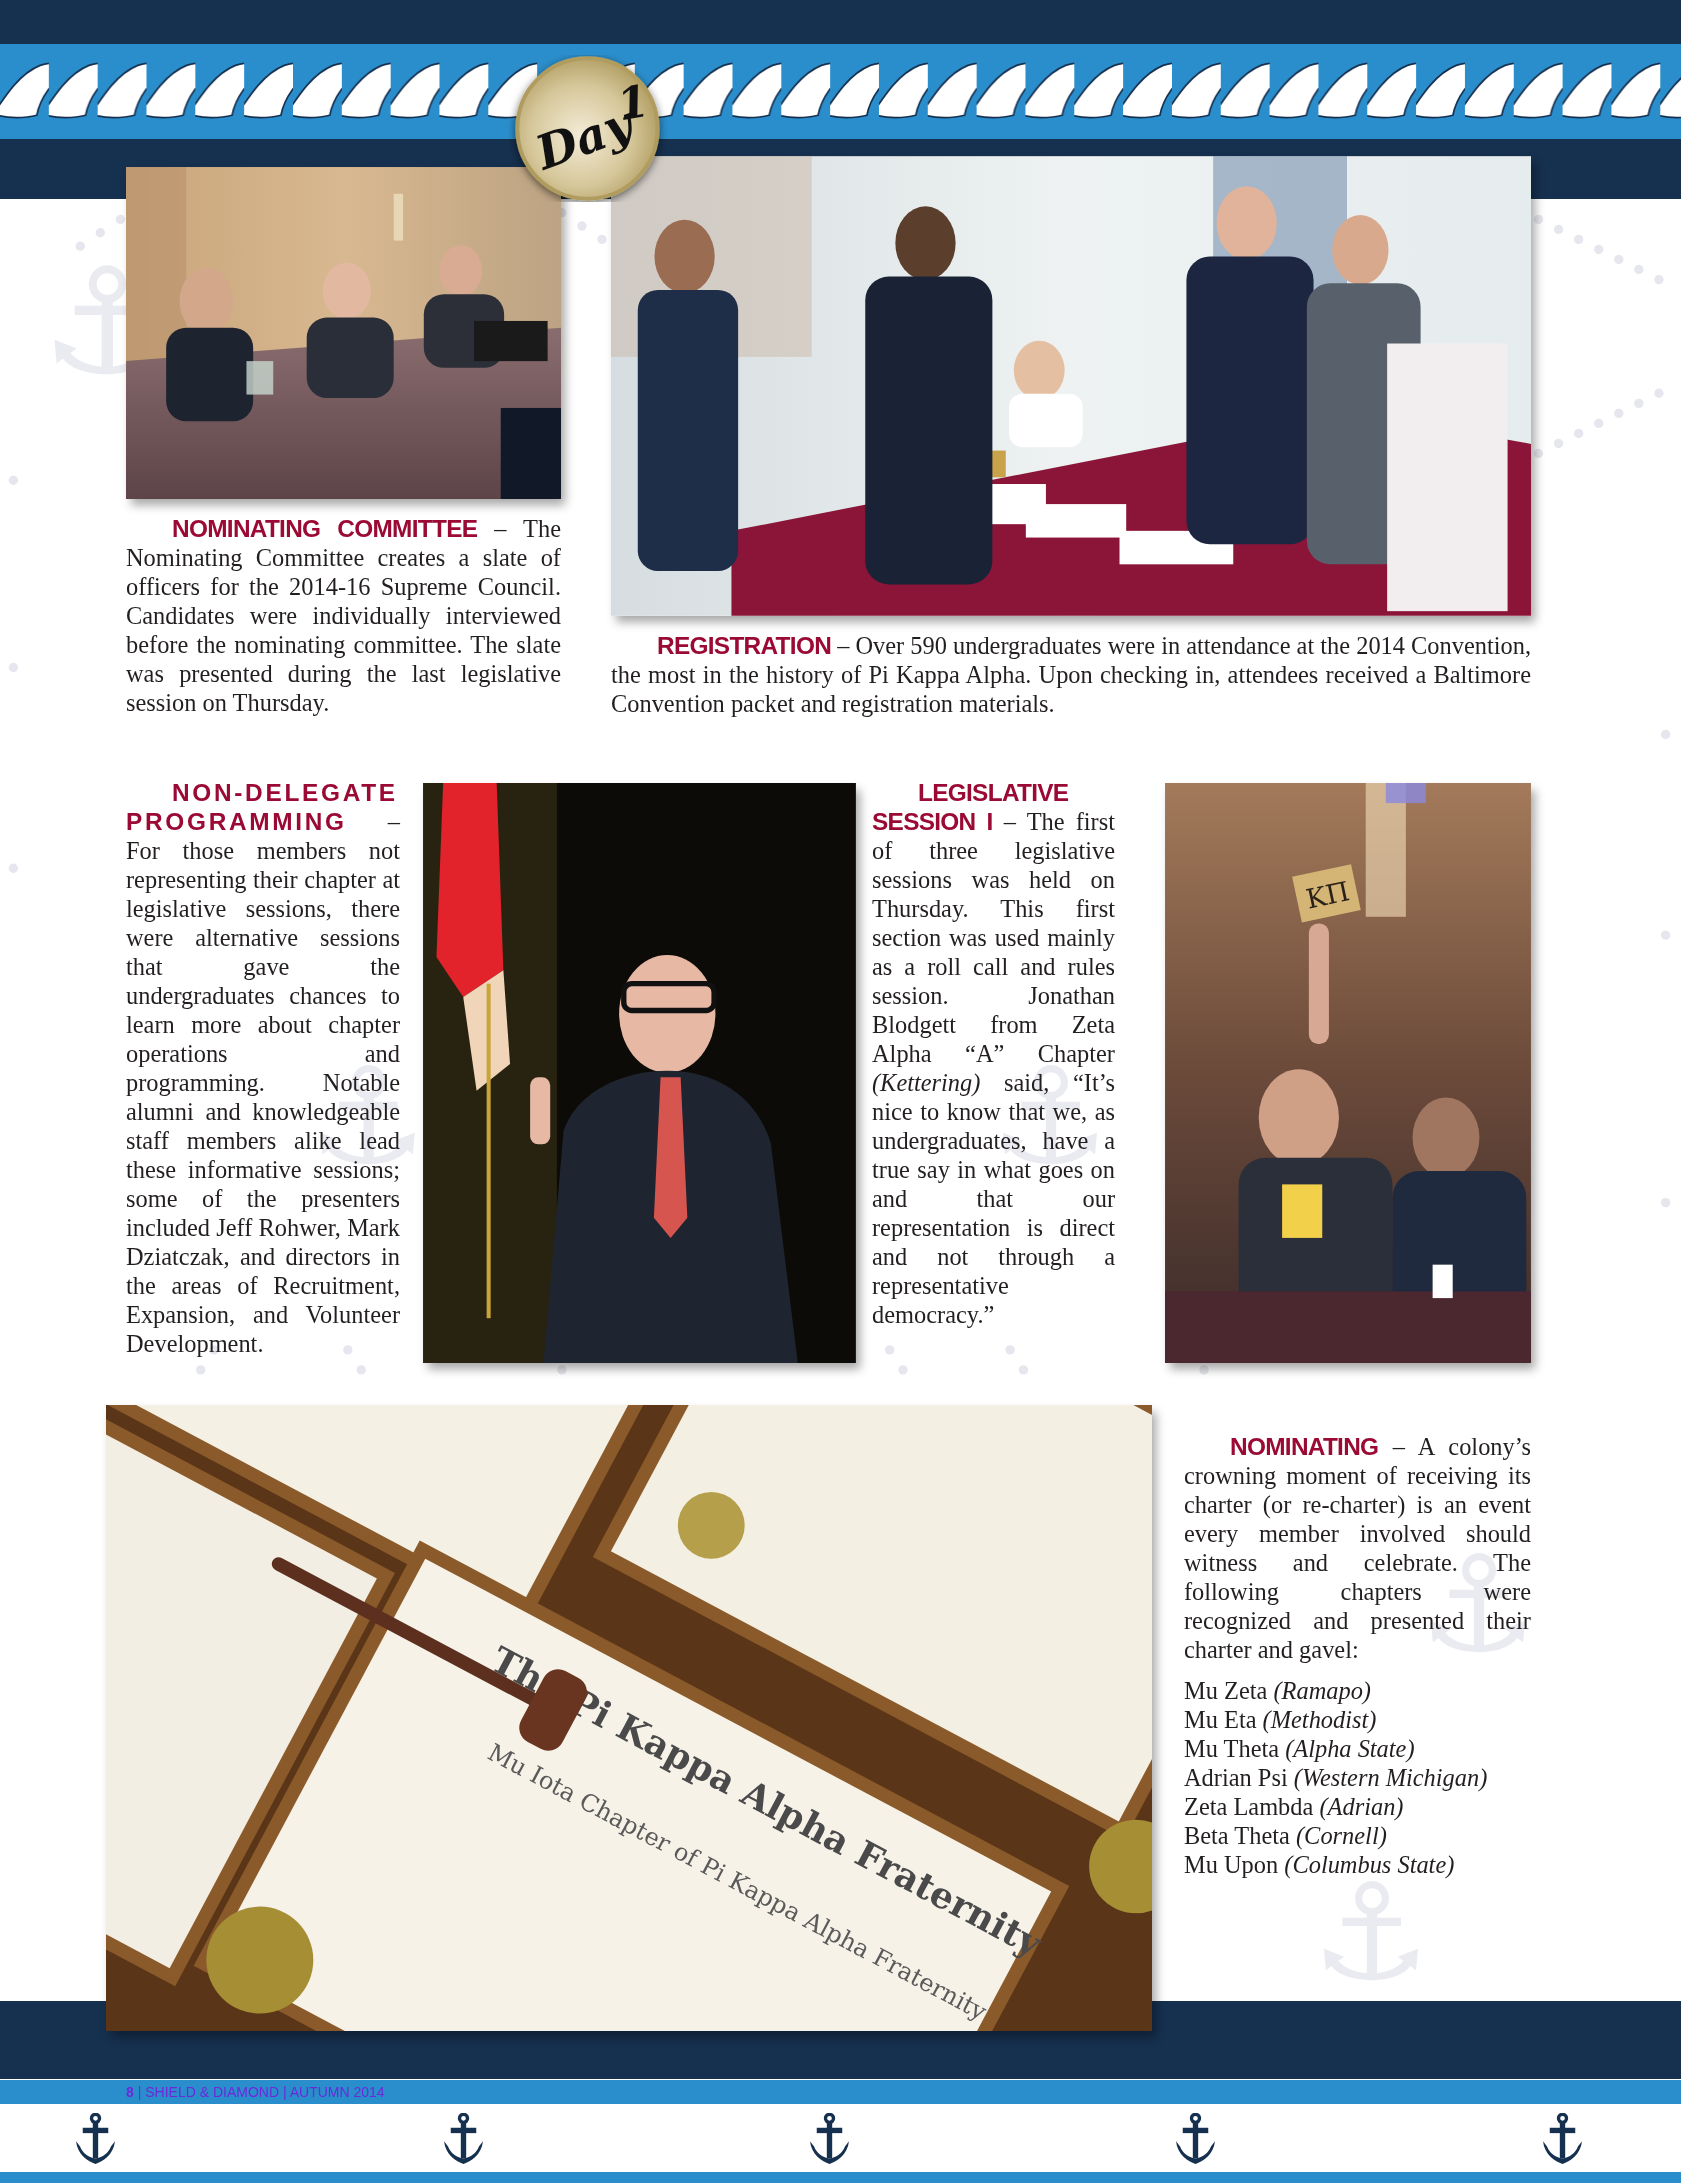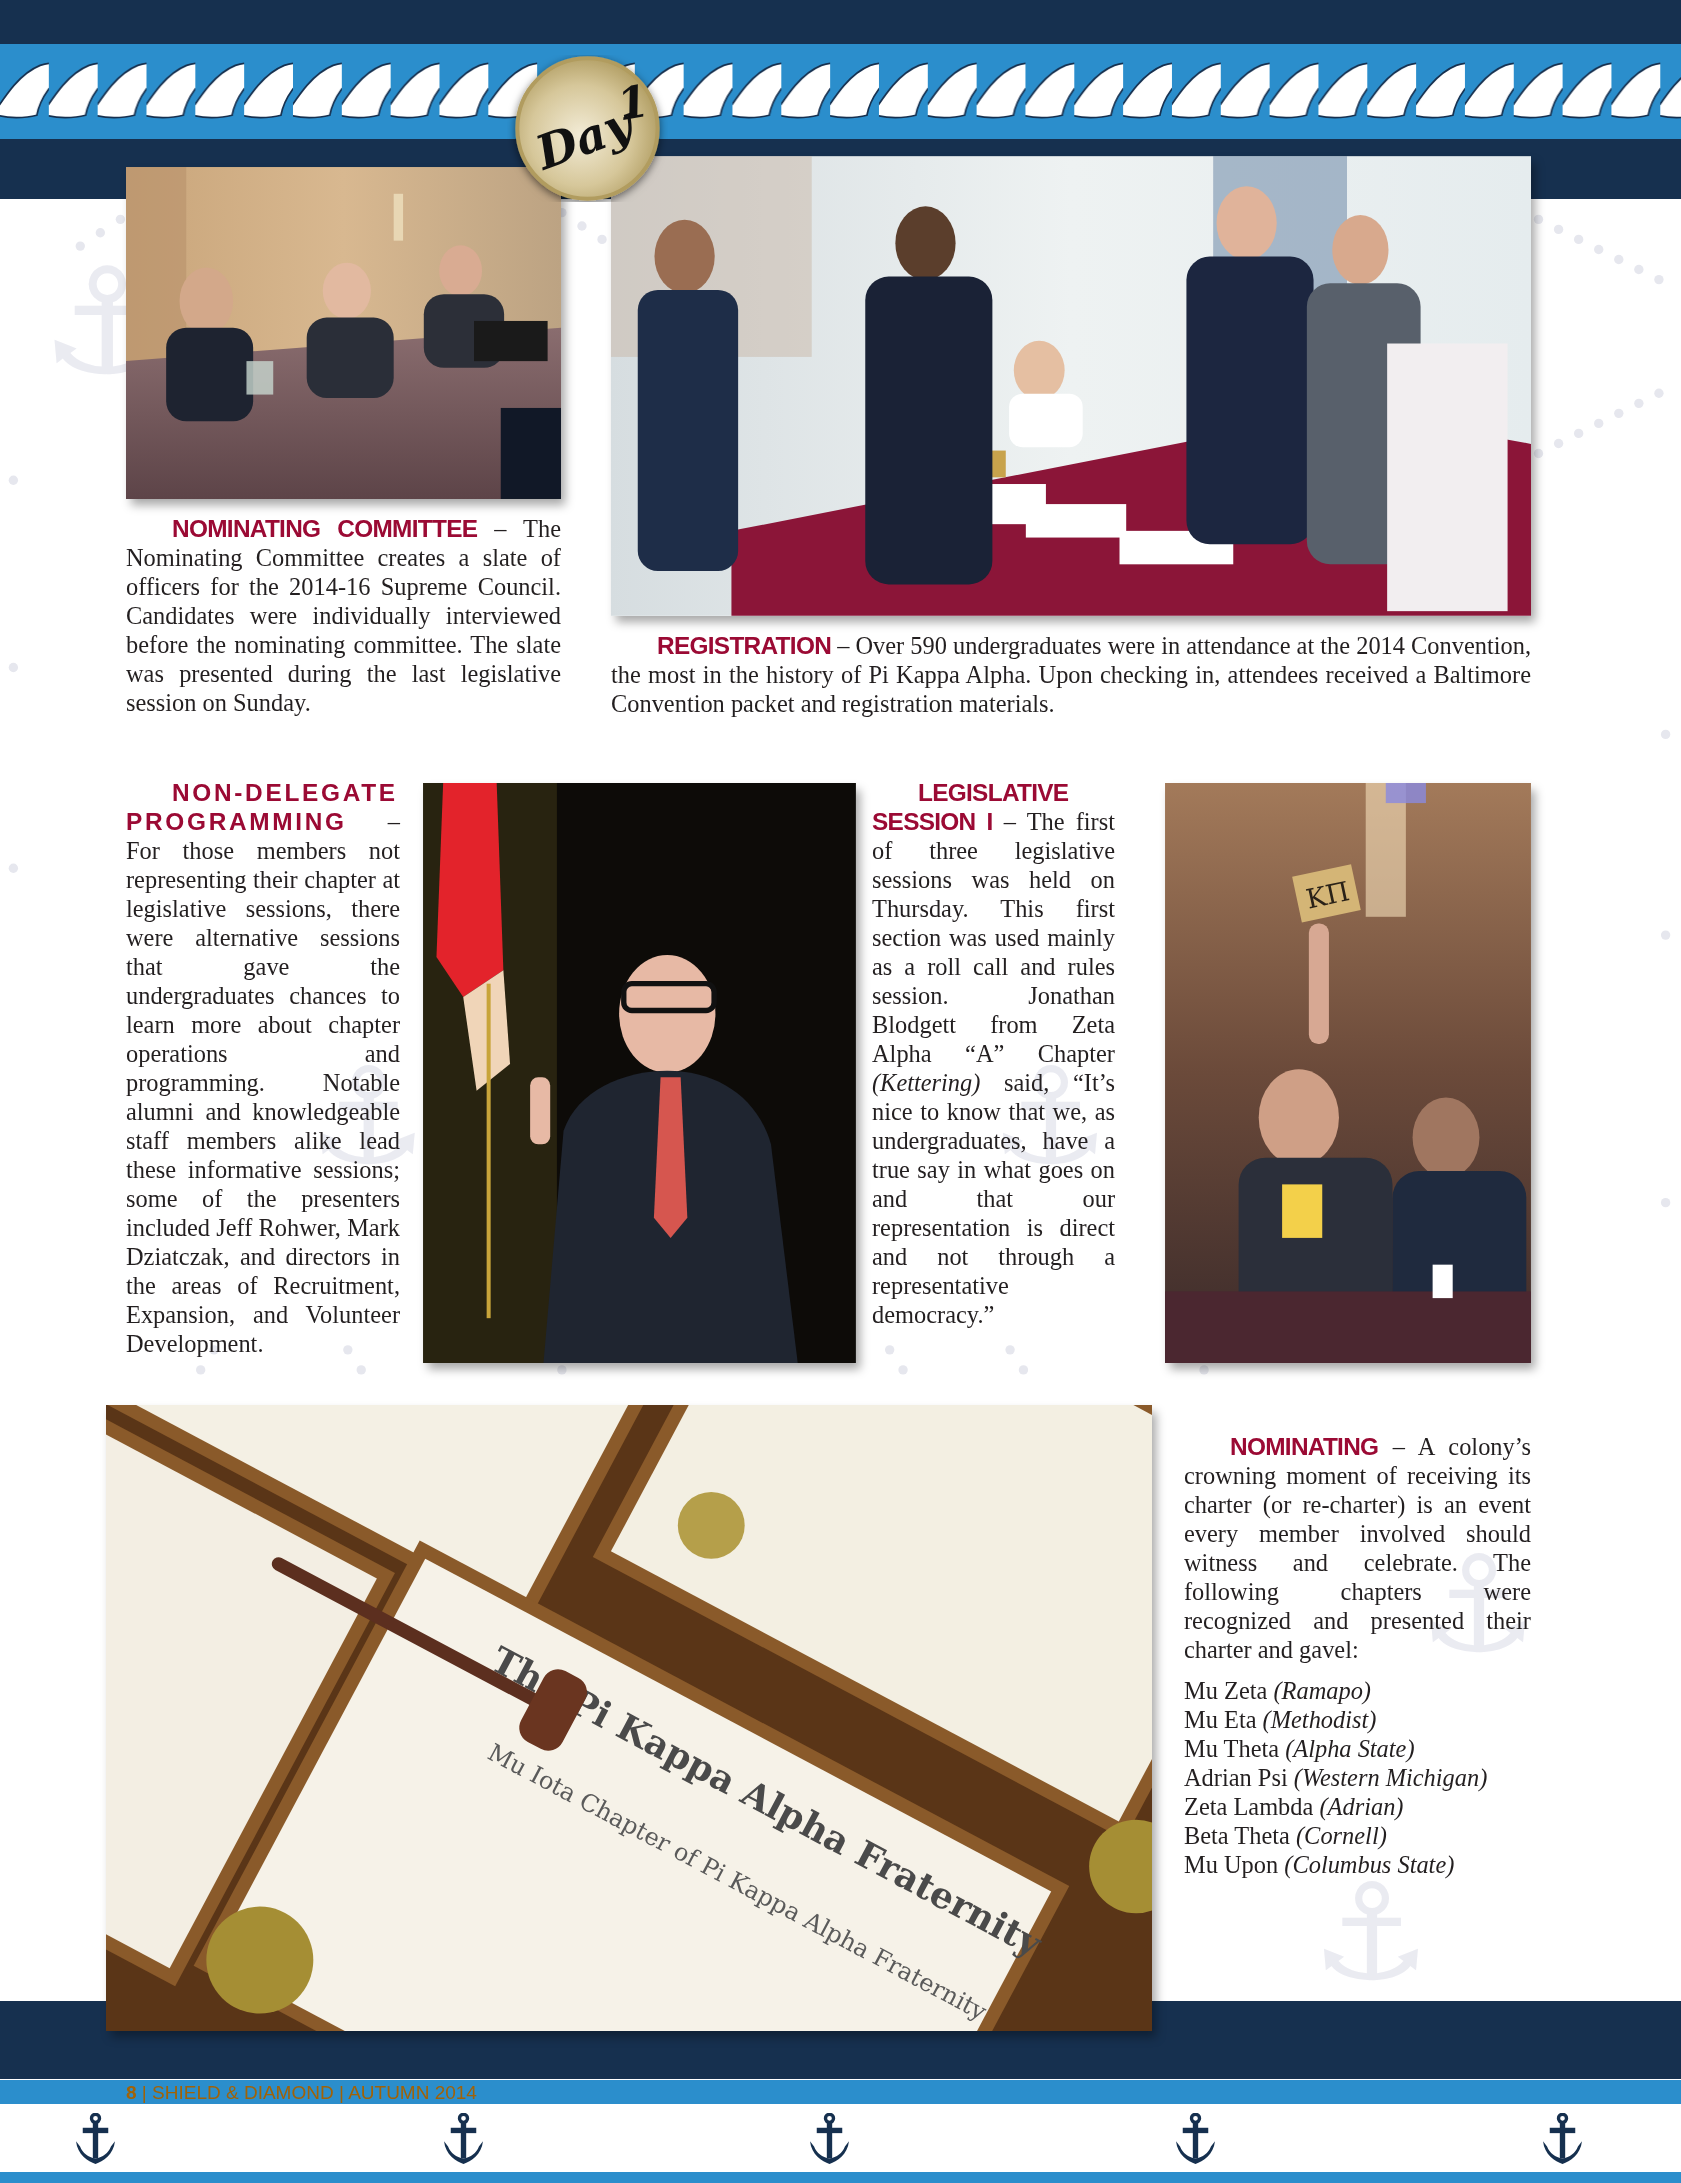--- a/index.html
+++ b/index.html
@@ -10,21 +10,21 @@
   .bg-pattern { position:absolute; left:0; top:199px; width:1681px; height:1802px; pointer-events:none; }
   .rope { position:absolute; left:0; top:60px; width:1681px; height:62px; }
   .badge { position:absolute; left:507px; top:55px; width:161px; height:147px; }
   .photo { position:absolute; box-shadow:5.4px 6.7px 9.4px rgba(0,0,0,0.35); overflow:hidden; }
   .caption { position:absolute; font-family:"Liberation Serif", serif; font-size:24.4px; line-height:29px; text-align:justify; color:#231f20; }
   .head { font-family:"Liberation Sans", sans-serif; font-weight:bold; color:#9b0a34; letter-spacing:-0.7px;margin-left:46px; }
   .head.spaced { letter-spacing:2.7px; }
   .list { margin-top:12px; text-align:left; }
   .list div { line-height:29px; }
   .list i { font-style:italic;margin-top:48px; }
-  .footer-text { position:absolute; left:126px; top:2081px; font-family:"Liberation Sans", sans-serif; color:#a16207; font-size:19px; line-height:23px; letter-spacing:0px; }
+  .footer-text { position:absolute; left:126px; top:2081px; font-family:"Liberation Sans", sans-serif; color:#6d28d9; font-size:14px; line-height:23px; letter-spacing:0px; }
   .footer-text b { font-weight:bold; }
   .anchor-row { position:absolute; left:0; top:2104px; width:1681px; height:68px; }
   .anchor { position:absolute; top:9.4px; width:47px; height:51px; }
 </style>
 </head>
 <body>
 
 <div class="abs navy" style="left:0;top:0;width:1681px;height:44px;"></div>
 <div class="abs blue" style="left:0;top:44px;width:1681px;height:95px;"></div>
 <div class="abs navy" style="left:0;top:139px;width:1681px;height:60px;"></div>
@@ -113,21 +113,21 @@
     <rect x="270" y="225" width="130" height="120" rx="30" fill="#2a2e38"></rect>
     <ellipse cx="500" cy="155" rx="32" ry="38" fill="#d9ab92"></ellipse>
     <rect x="445" y="190" width="120" height="110" rx="30" fill="#2c2f38"></rect>
     <rect x="520" y="230" width="110" height="60" fill="#1a1a1a"></rect>
     <rect x="180" y="290" width="40" height="50" fill="#c8d7d0" opacity="0.8"></rect>
     <rect x="560" y="360" width="90" height="136" fill="#111827"></rect>
   </svg>
 </div>
 
 <div class="caption" style="left:126px;top:514px;width:435px;">
-  <span class="head">NOMINATING COMMITTEE</span><span> – The Nominating Committee creates a slate of officers for the 2014-16 Supreme Council. Candidates were individually interviewed before the nominating committee. The slate was presented during the last legislative session on Sunday.</span>
+  <span class="head">NOMINATING COMMITTEE</span><span> – The Nominating Committee creates a slate of officers for the 2014-16 Supreme Council. Candidates were individually interviewed before the nominating committee. The slate was presented during the last legislative session on Thursday.</span>
 </div>
 
 <div class="photo" style="left:611px;top:156px;width:920px;height:460px;">
   <svg width="920" height="460" viewBox="0 0 1375 687">
     <defs>
       <linearGradient id="win2" x1="0" y1="0" x2="1" y2="0">
         <stop offset="0" stop-color="#d6dde0"></stop>
           <stop offset="0.5" stop-color="#eef2f2"></stop>
           <stop offset="1" stop-color="#e5ecee"></stop>
       </linearGradient>

